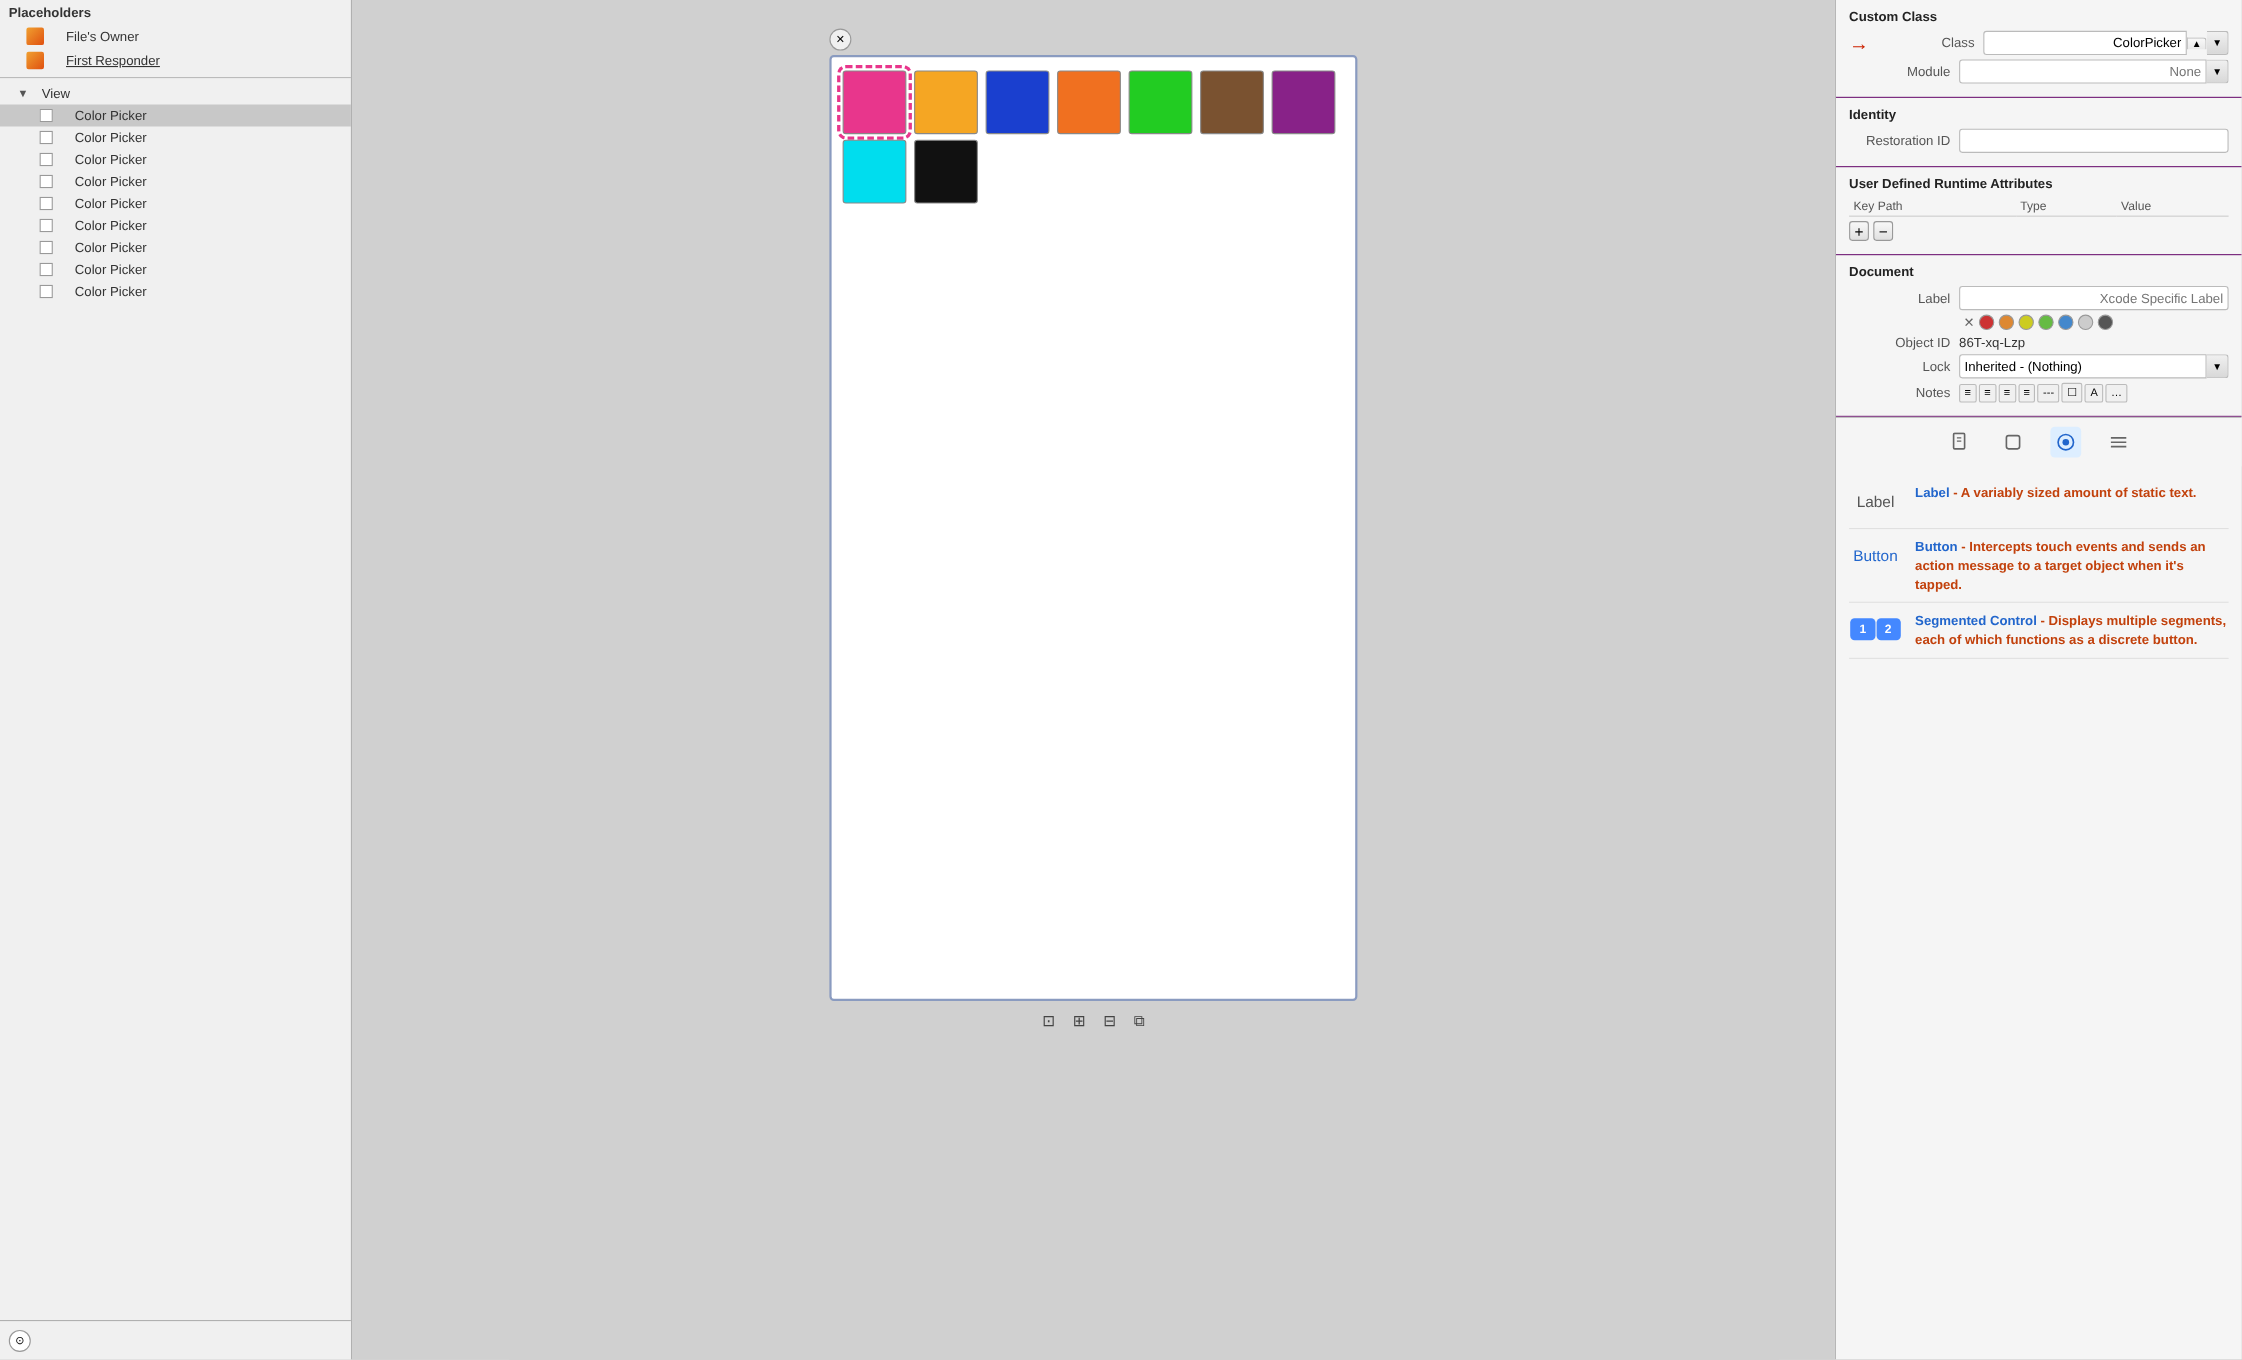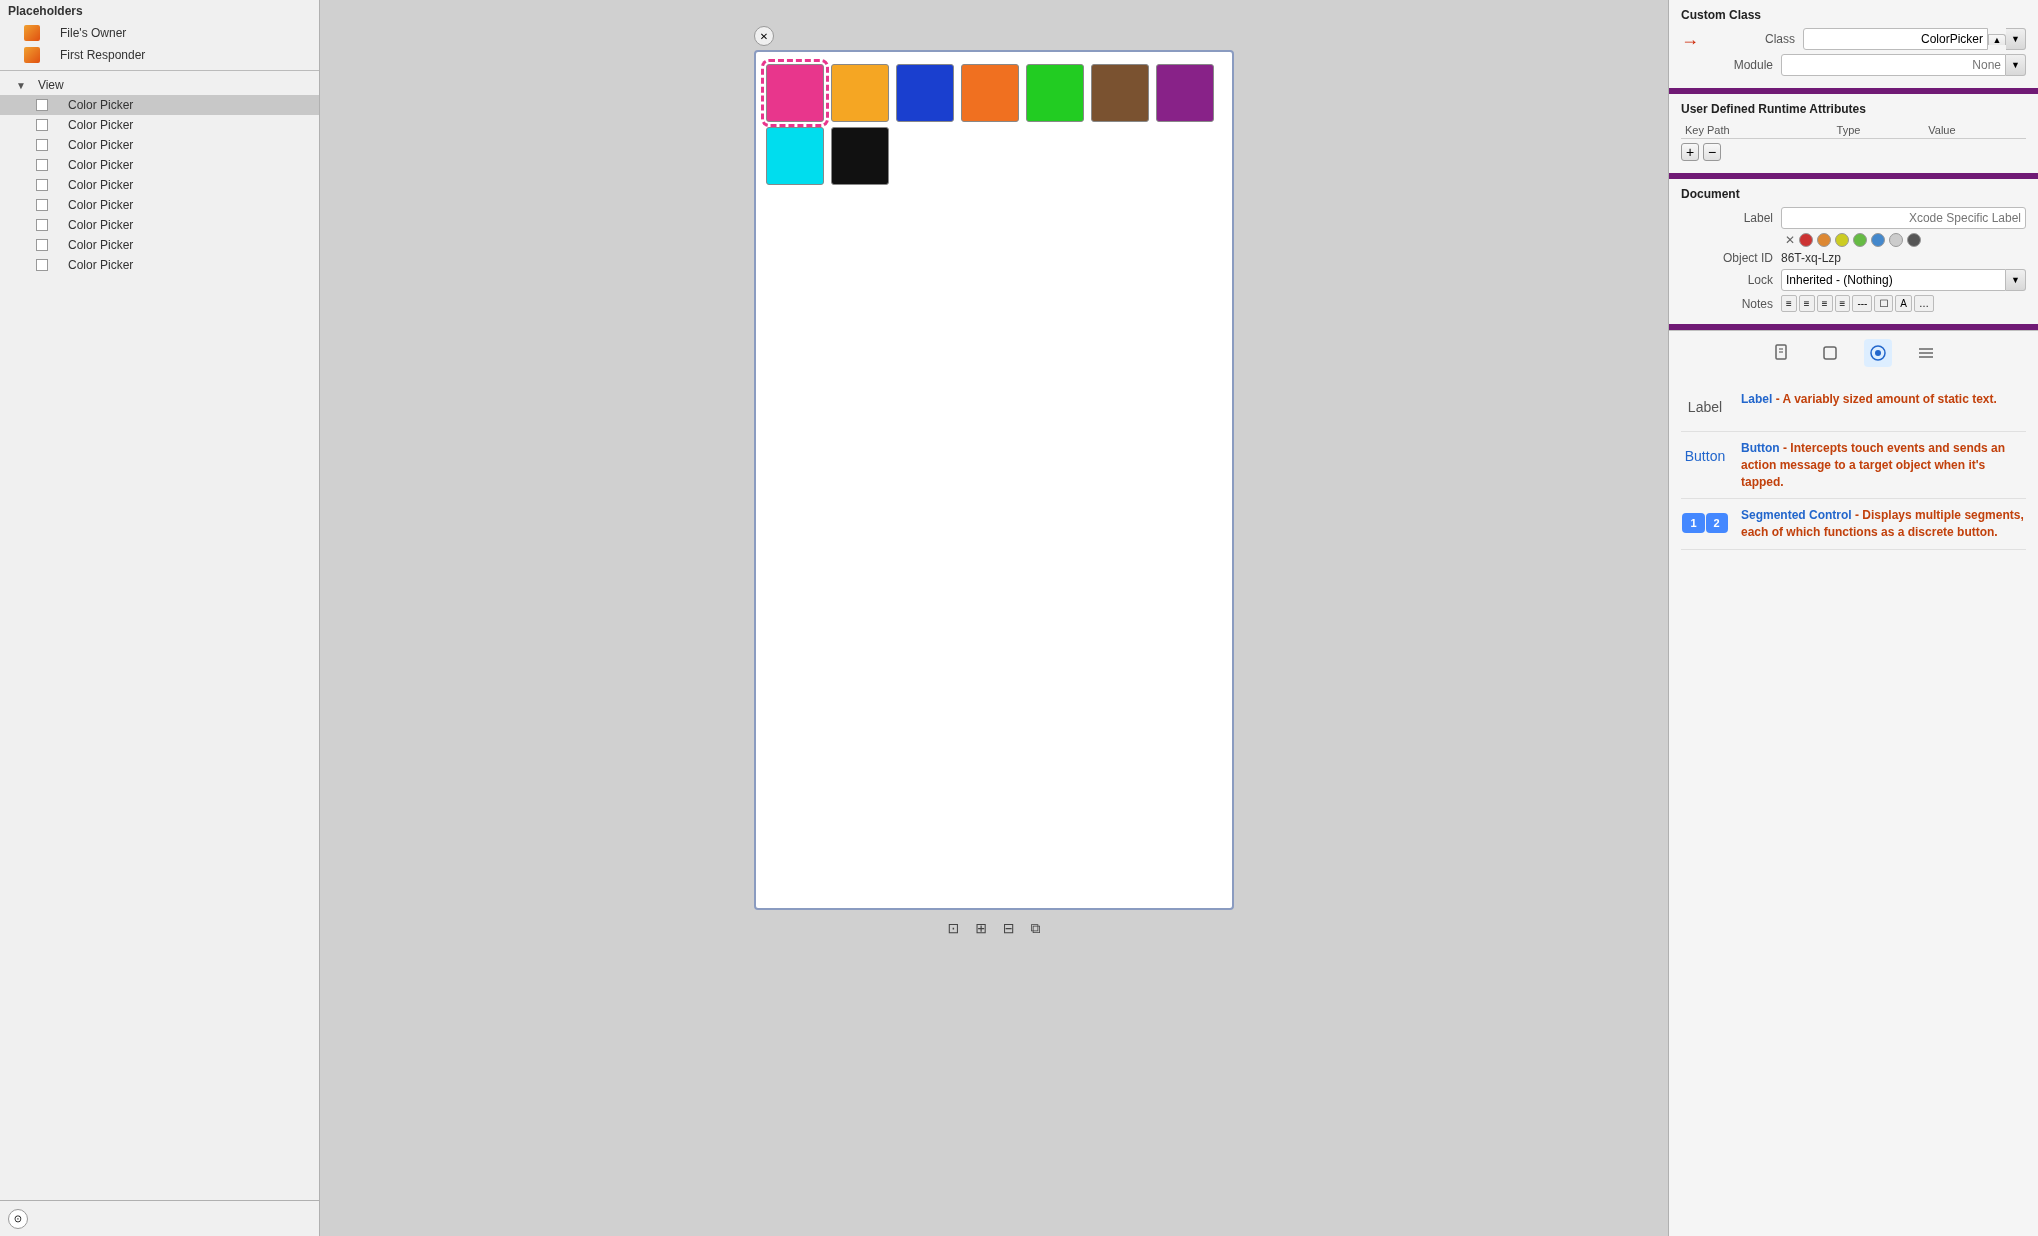--- a/index.html
+++ b/index.html
@@ -147,21 +147,21 @@
     .right-panel {
       width: 370px;
       background: #f5f5f5;
       border-left: 1px solid #b0b0b0;
       display: flex;
       flex-direction: column;
       height: 100%;
       overflow-y: auto;
     }
     .right-section {
-      border-bottom: 6px solid #701a75;
+      border-bottom: 1px solid #701a75;
       padding: 8px 12px;
     }
     .right-section-title {
       font-weight: bold;
       font-size: 12px;
       color: #222;
       margin-bottom: 6px;
     }
     .form-row {
       display: flex;
@@ -369,21 +369,21 @@
 <div class="left-panel">
   <div class="left-panel-content">
 
     <div class="tree-section-header">
       <span>Placeholders</span>
     </div>
     <div class="tree-item" style="padding-left: 24px;">
       <span class="placeholder-icon"></span>
       <span>File's Owner</span>
     </div>
-    <div class="tree-item" style="">
+    <div class="tree-item" style=" text-decoration: underline;">
       <span class="placeholder-icon"></span>
       <span>First Responder</span>
     </div>
 
     <div style="height: 1px; background: #bbb; margin: 4px 0;"></div>
 
     <div class="tree-view-label">
       <span class="view-arrow">▼</span>
       <span class="checkbox"></span>
       <span>View</span>
@@ -477,20 +477,27 @@
     </div>
     <div class="form-row">
       <span class="form-label" style="padding-left: 24px;">Module</span>
       <div class="form-input-with-btn">
         <input class="form-input" style="border-radius: 3px 0px 0px 3px; padding-left: 44px;" placeholder="None">
         <div class="select-btn">▼</div>
       </div>
     </div>
   </div>
 
+  <div class="right-section">
+    <div class="right-section-title">Identity</div>
+    <div class="form-row">
+      <span class="form-label">Restoration ID</span>
+      <input class="form-input" style="flex: 1 1 0%;" value="">
+    </div>
+  </div>
 
   <div class="right-section">
     <div class="right-section-title">User Defined Runtime Attributes</div>
     <table class="attributes-table">
       <thead>
         <tr>
           <th>Key Path</th>
           <th>Type</th>
           <th>Value</th>
         </tr>

